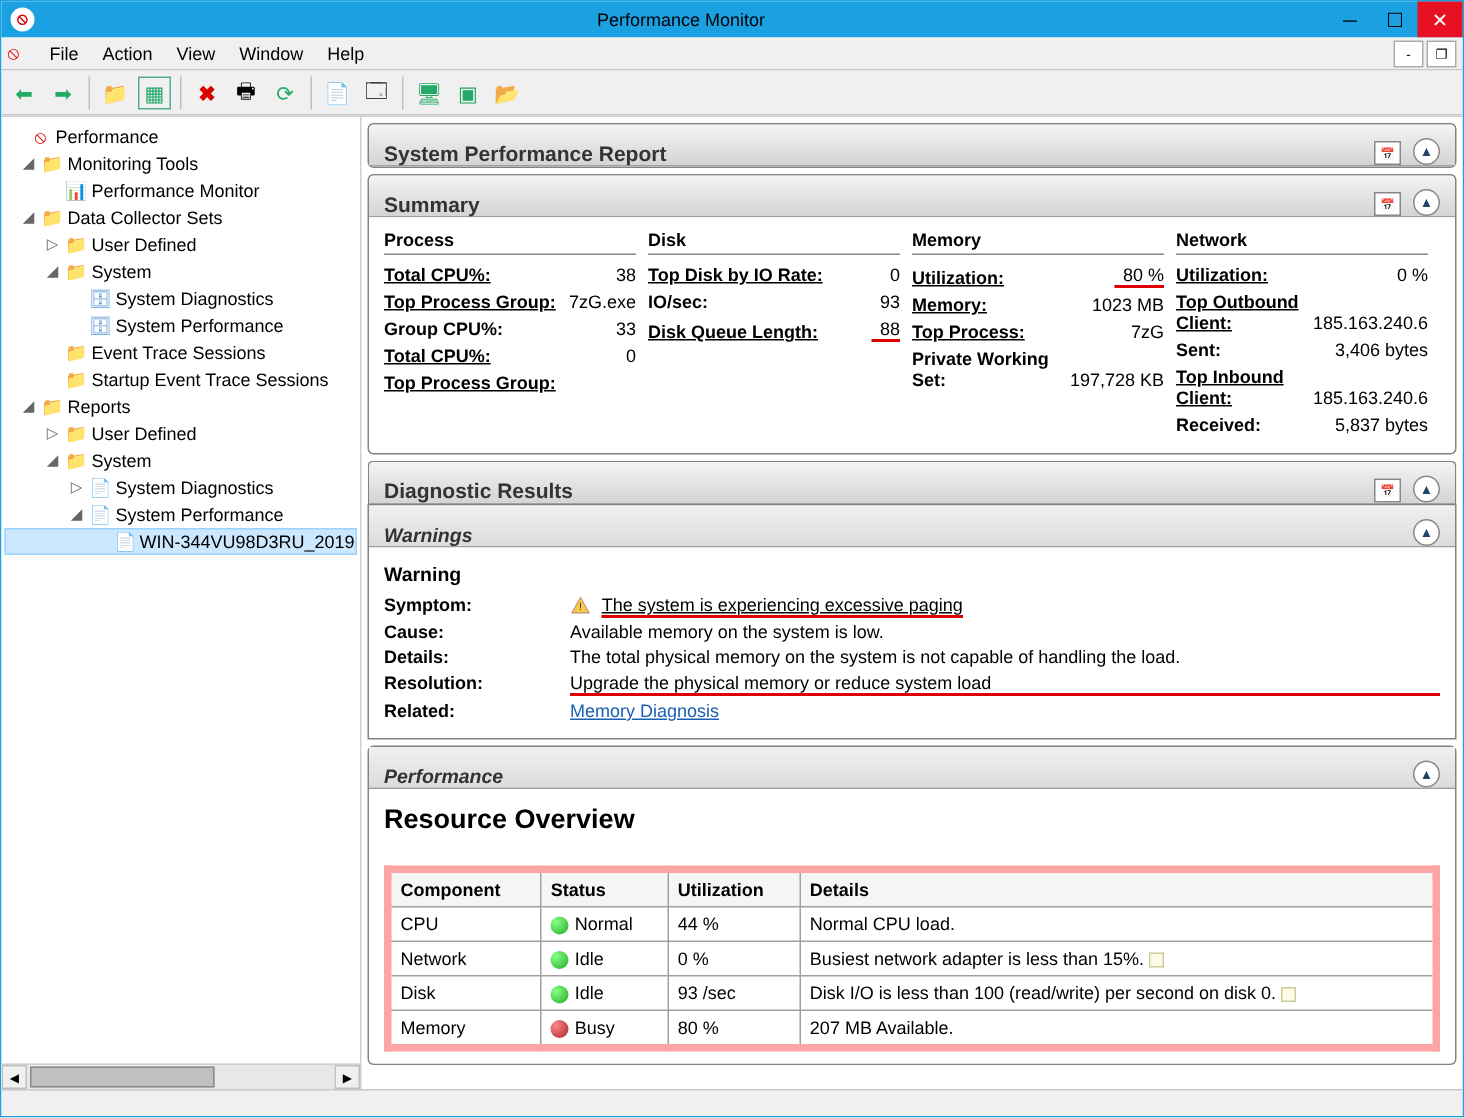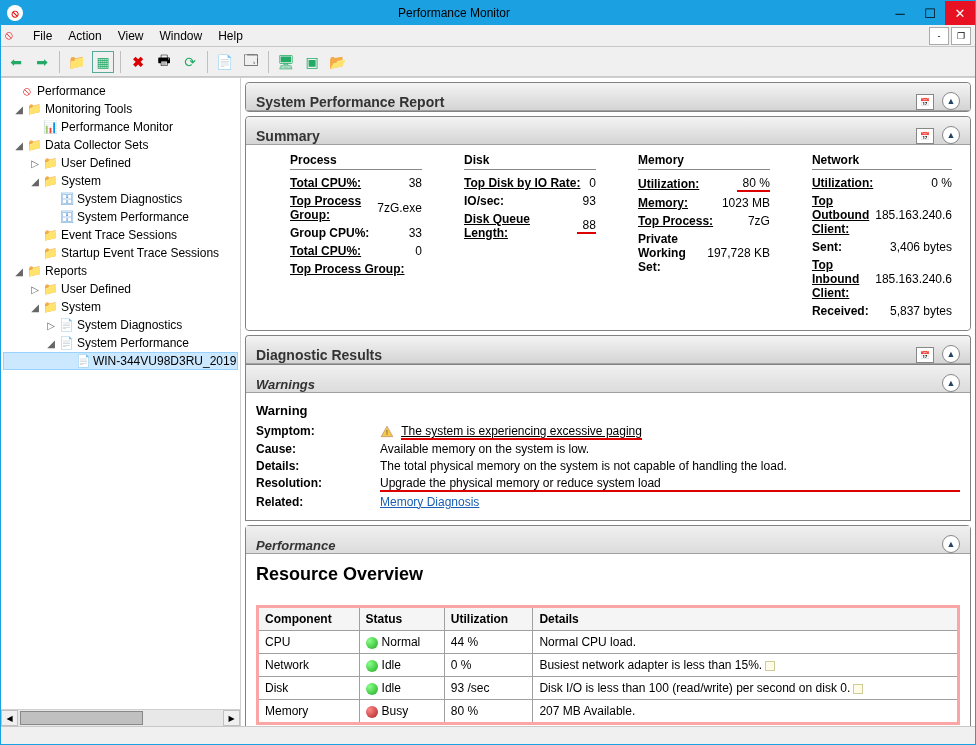--- a/index.html
+++ b/index.html
@@ -41,33 +41,33 @@
   .panel-header { height:28px; background:linear-gradient(#f4f4f4,#d4d4d4); display:flex; align-items:flex-end; padding:0 10px; border-bottom:1px solid #a0a0a0; border-radius:4px 4px 0 0;}
   .panel-header.plain{border-radius:0;}
   .panel-header .ptitle{ font-weight:bold; font-size:14px; color:#333;}
   .panel-header .ptitle.italic{ font-style:italic; font-weight:bold; font-size:13px;}
   .panel-header .calicon{ margin-left:auto; width:18px;height:16px;background:#fff;border:1px solid #888;font-size:8px;display:flex;align-items:center;justify-content:center;}
   .panel-header .collapse-btn{ width:18px;height:18px; margin-left:8px; background:#fff; border:1px solid #888; border-radius:50%;display:flex;align-items:center;justify-content:center;font-size:9px;cursor:pointer;color:#246;}
   .panel-body { padding: 8px 10px; background:#fff; border-radius:0 0 4px 4px;}
   .sysinfo div{ margin:2px 0;}
   .sysinfo b{display:inline-block;width:76px;}
   .summary-cols{display:flex; gap:0; font-size:12px;}
-  .sumcol{flex:1; padding-right:8px;margin-left:34px;}
+  .sumcol{flex:1; padding-right:8px;}
   .sumcol h4{margin:0 0 6px 0; font-size:12px; border-bottom:1px solid #888; padding-bottom:2px;}
-  .sumrow{display:flex; margin:4px 0; align-items:center;}
+  .sumrow{display:flex; margin:4px 0; align-items:flex-end;}
   .sumrow .k{font-weight:bold;}
   .sumrow .v{margin-left:auto; white-space:nowrap; padding-left:6px;}
   .u{text-decoration:underline;}
   .warnbody .wrow{display:flex; margin:3px 0;gap:44px;}
   .warnbody .wk{font-weight:bold; width:80px;}
   .warnbody .wv{flex:1;}
   .warn-icon{display:inline-block;width:14px;height:14px;vertical-align:middle;margin-right:4px;}
   .warn-icon svg{width:14px;height:14px;}
   .link{color:#1a5fb4;text-decoration:underline;cursor:pointer;}
-  .res-table{width:100%;border-collapse:collapse;border:3px solid #fca5a5;margin-top:20px;}
+  .res-table{width:100%;border-collapse:collapse;border:5px solid #fca5a5;margin-top:20px;}
   .res-table th,.res-table td{border:1px solid #a0a0a0;padding:4px 6px;text-align:left;font-size:12px;}
   .res-table th{background:#f5f5f5;}
   .status-dot{display:inline-block;width:12px;height:12px;border-radius:50%;vertical-align:middle;margin-right:4px;}
   .dot-green{background:radial-gradient(circle at 30% 30%,#8f8,#2a2);}
   .dot-red{background:radial-gradient(circle at 30% 30%,#f88,#a22);}
   .edit-icon{display:inline-block;width:10px;height:10px;background:#fffbe6;border:1px solid #cc9;margin-left:3px;vertical-align:middle;}
   .statusbar{height:18px;background:#f0f0f0;border-top:1px solid #c8c8c8;}
 </style>
 </head>
 <body>

